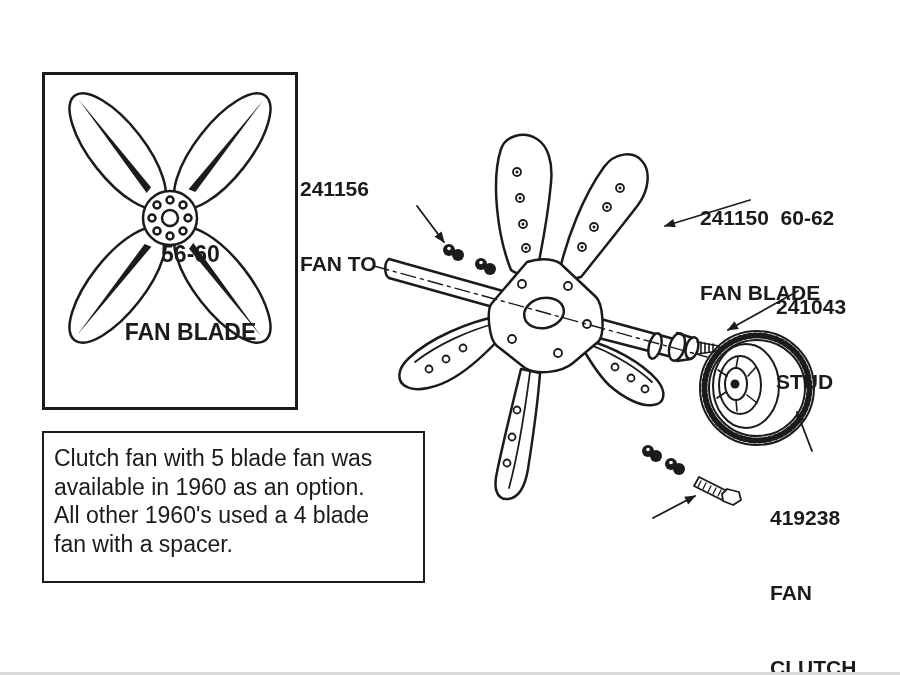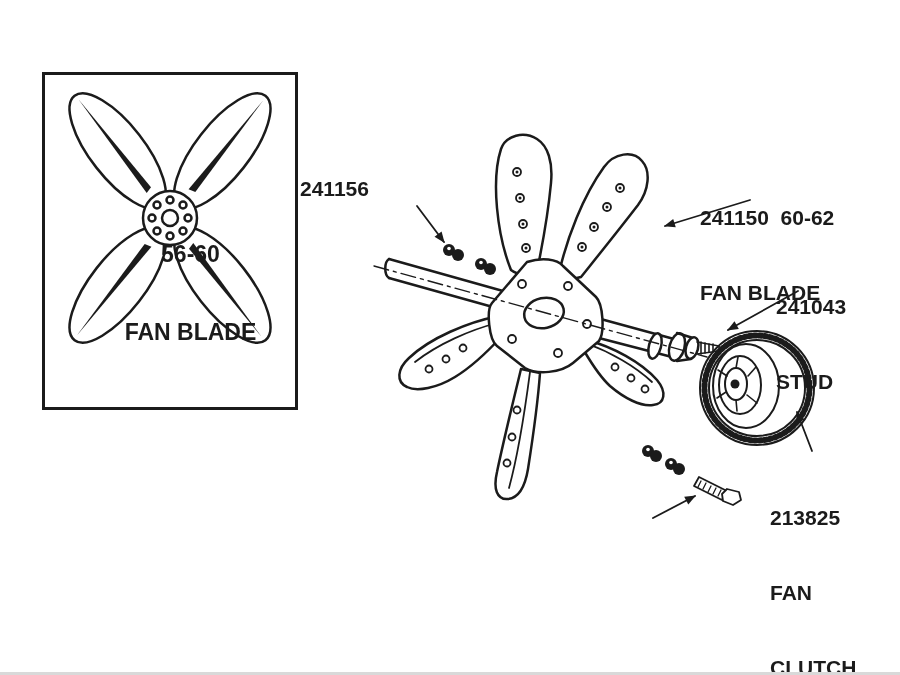--- a/index.html
+++ b/index.html
@@ -218,37 +218,44 @@
     </g>
   </svg>
 
   <div class="inset-box">
     <div class="inset-caption">
       <div>56-60</div>
       <div>FAN BLADE</div>
     </div>
   </div>
 
+  <div class="note-box">
+    <div>Clutch fan with 5 blade fan was</div>
+    <div>available in 1960 as an option.</div>
+    <div>All other 1960's used a 4 blade</div>
+    <div>fan with a spacer.</div>
+  </div>
 
   <div class="callout" style="left:300px;top:126px;width:180px">
     <div>241156</div>
+    <div>FAN TO</div>
   </div>
 
   <div class="callout" style="left:700px;top:155px;width:192px">
     <div>241150  60-62</div>
     <div>FAN BLADE</div>
   </div>
 
   <div class="callout" style="left:776px;top:244px;width:112px">
     <div>241043</div>
     <div>STUD</div>
   </div>
 
   <div class="callout" style="left:770px;top:455px;width:112px">
-    <div>213825</div>
+    <div>419238</div>
     <div>FAN</div>
     <div>CLUTCH</div>
   </div>
 
   <div class="callout" style="left:480px;top:510px;width:254px">
     
   </div>
 
   <div class="bottom-edge"></div>
 </div>

